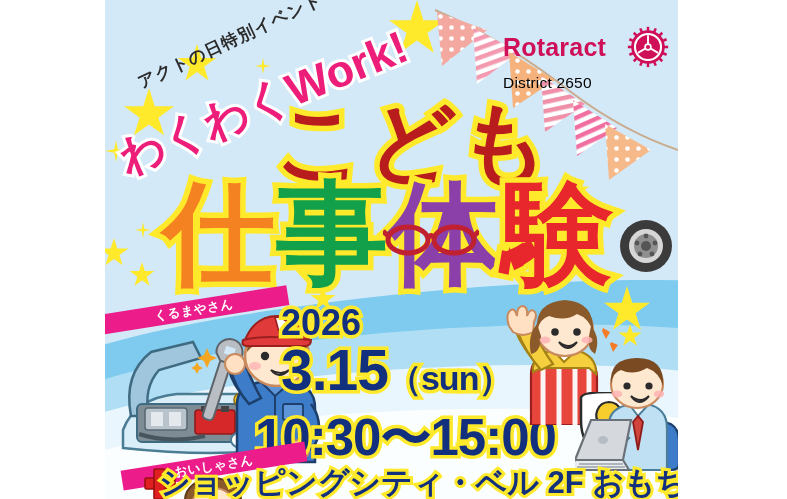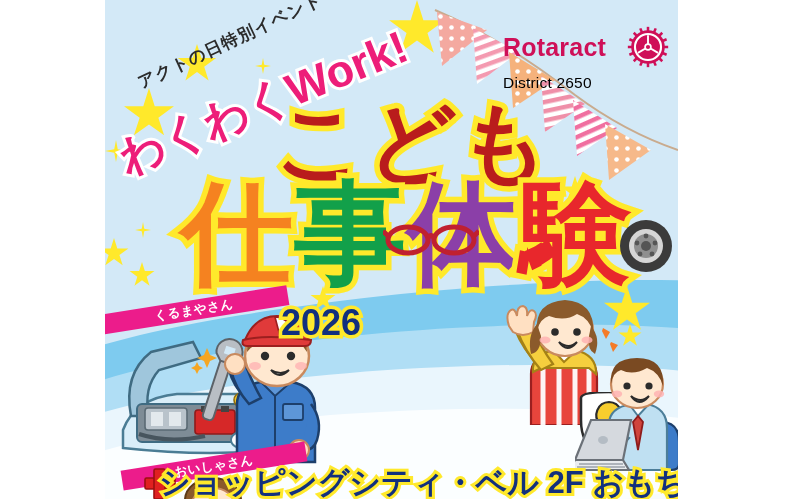--- a/index.html
+++ b/index.html
@@ -126,21 +126,21 @@
   
   .title-line { position: absolute; white-space: nowrap; line-height: 1; }
   .title-ch {
     font-weight: bold;
     -webkit-text-stroke: 11px #ffe92b;
     paint-order: stroke fill;
     display: inline-block;
   }
   #title-kodomo { left: 170px; top: 98px; font-size: 88px; }
   #title-kodomo .title-ch { color: #b91c1c; letter-spacing: 2px; }
-  #title-shigoto { left: 76px; top: 178px; font-size: 112px; letter-spacing: 1px; }
+  #title-shigoto { left: 58px; top: 178px; font-size: 112px; letter-spacing: 1px; }
 
   .c-ora { color: #f58220; }
   .c-grn { color: #12a04a; }
   .c-pur { color: #8b3fa8; }
   .c-red { color: #e8272c; }
 
   
   #glasses { position: absolute; left: 278px; top: 218px; }
   
   #tire { position: absolute; left: 513px; top: 218px; }
@@ -387,22 +387,24 @@
 
       <circle cx="150" cy="44" r="4.2" fill="#2b2b2b"></circle>
       <circle cx="176" cy="44" r="4.2" fill="#2b2b2b"></circle>
       <ellipse cx="140" cy="54" rx="6" ry="4" fill="#ffb3b3" opacity=".8"></ellipse>
       <ellipse cx="186" cy="54" rx="6" ry="4" fill="#ffb3b3" opacity=".8"></ellipse>
       <path d="M156 58 Q164 68 174 58 Q166 64 156 58 Z" fill="#ffffff" stroke="#2b2b2b" stroke-width="2"></path>
     </svg>
 
     <div id="date-block">
       <span class="outlined-navy" id="date-year">2026</span>
+      <span class="outlined-navy" id="date-day"><span>3.15</span><span class="dow">（sun）</span></span>
     </div>
 
+    <div class="outlined-navy" id="time-row">10:30〜15:00</div>
 
     <svg class="char" id="char-girl" width="130" height="125" viewBox="0 0 130 125">
 
       <path d="M34 74 Q34 56 58 52 L76 52 Q100 56 100 78 L100 125 L34 125 Z" fill="#e8453c" stroke="#9c1f1f" stroke-width="2.2"></path>
       <g stroke="#ffffff" stroke-width="5" opacity=".95">
         <line x1="46" y1="60" x2="46" y2="125"></line>
         <line x1="62" y1="56" x2="62" y2="125"></line>
         <line x1="78" y1="56" x2="78" y2="125"></line>
         <line x1="92" y1="62" x2="92" y2="125"></line>
       </g>

